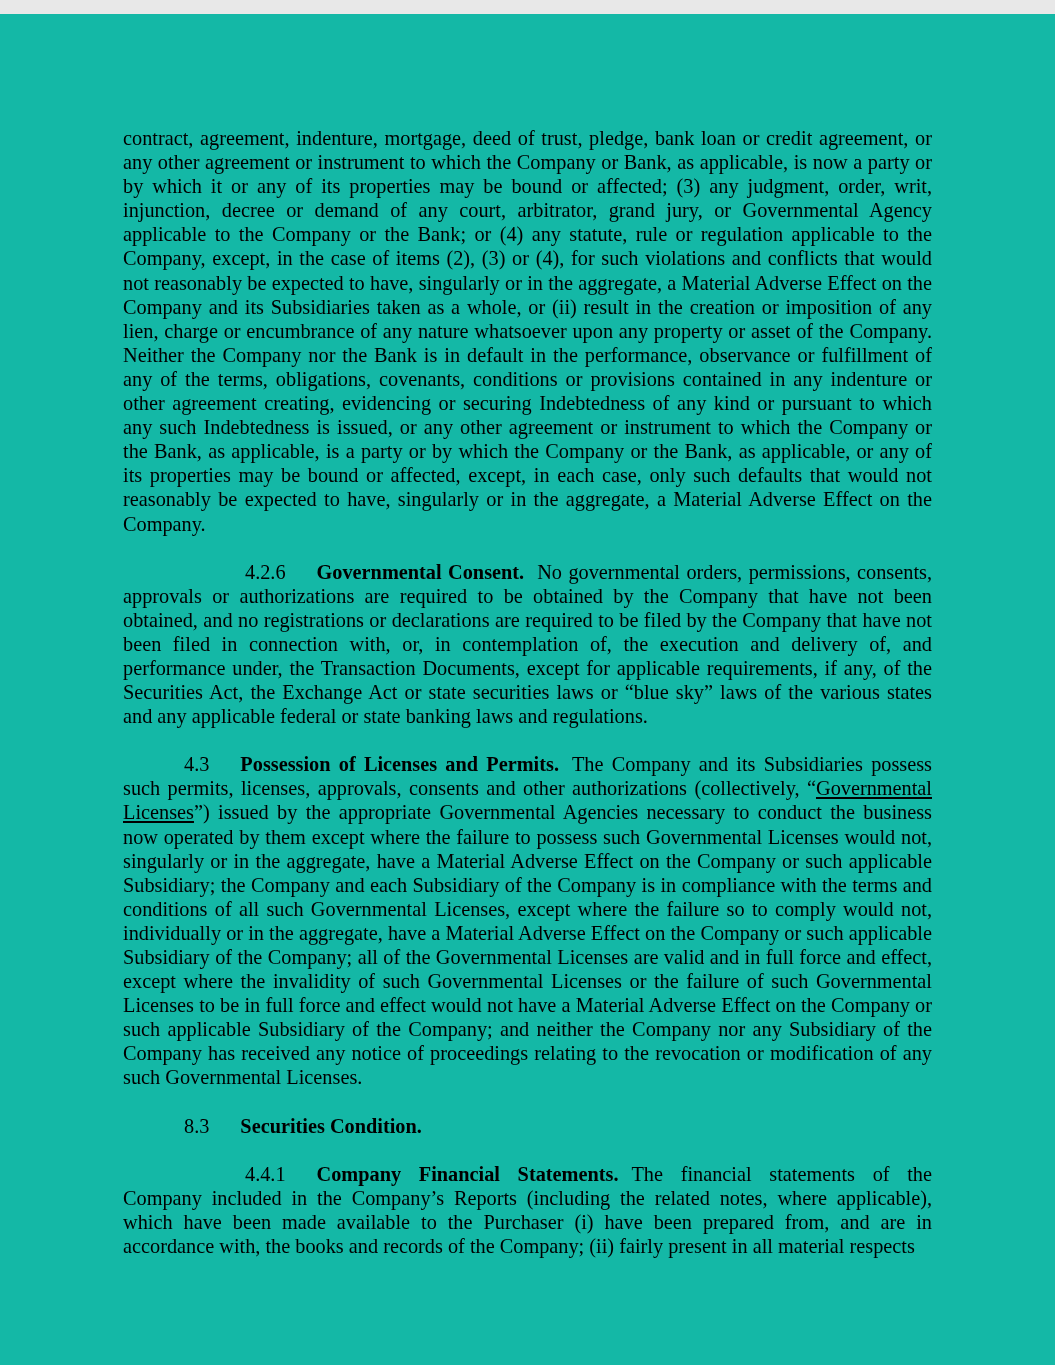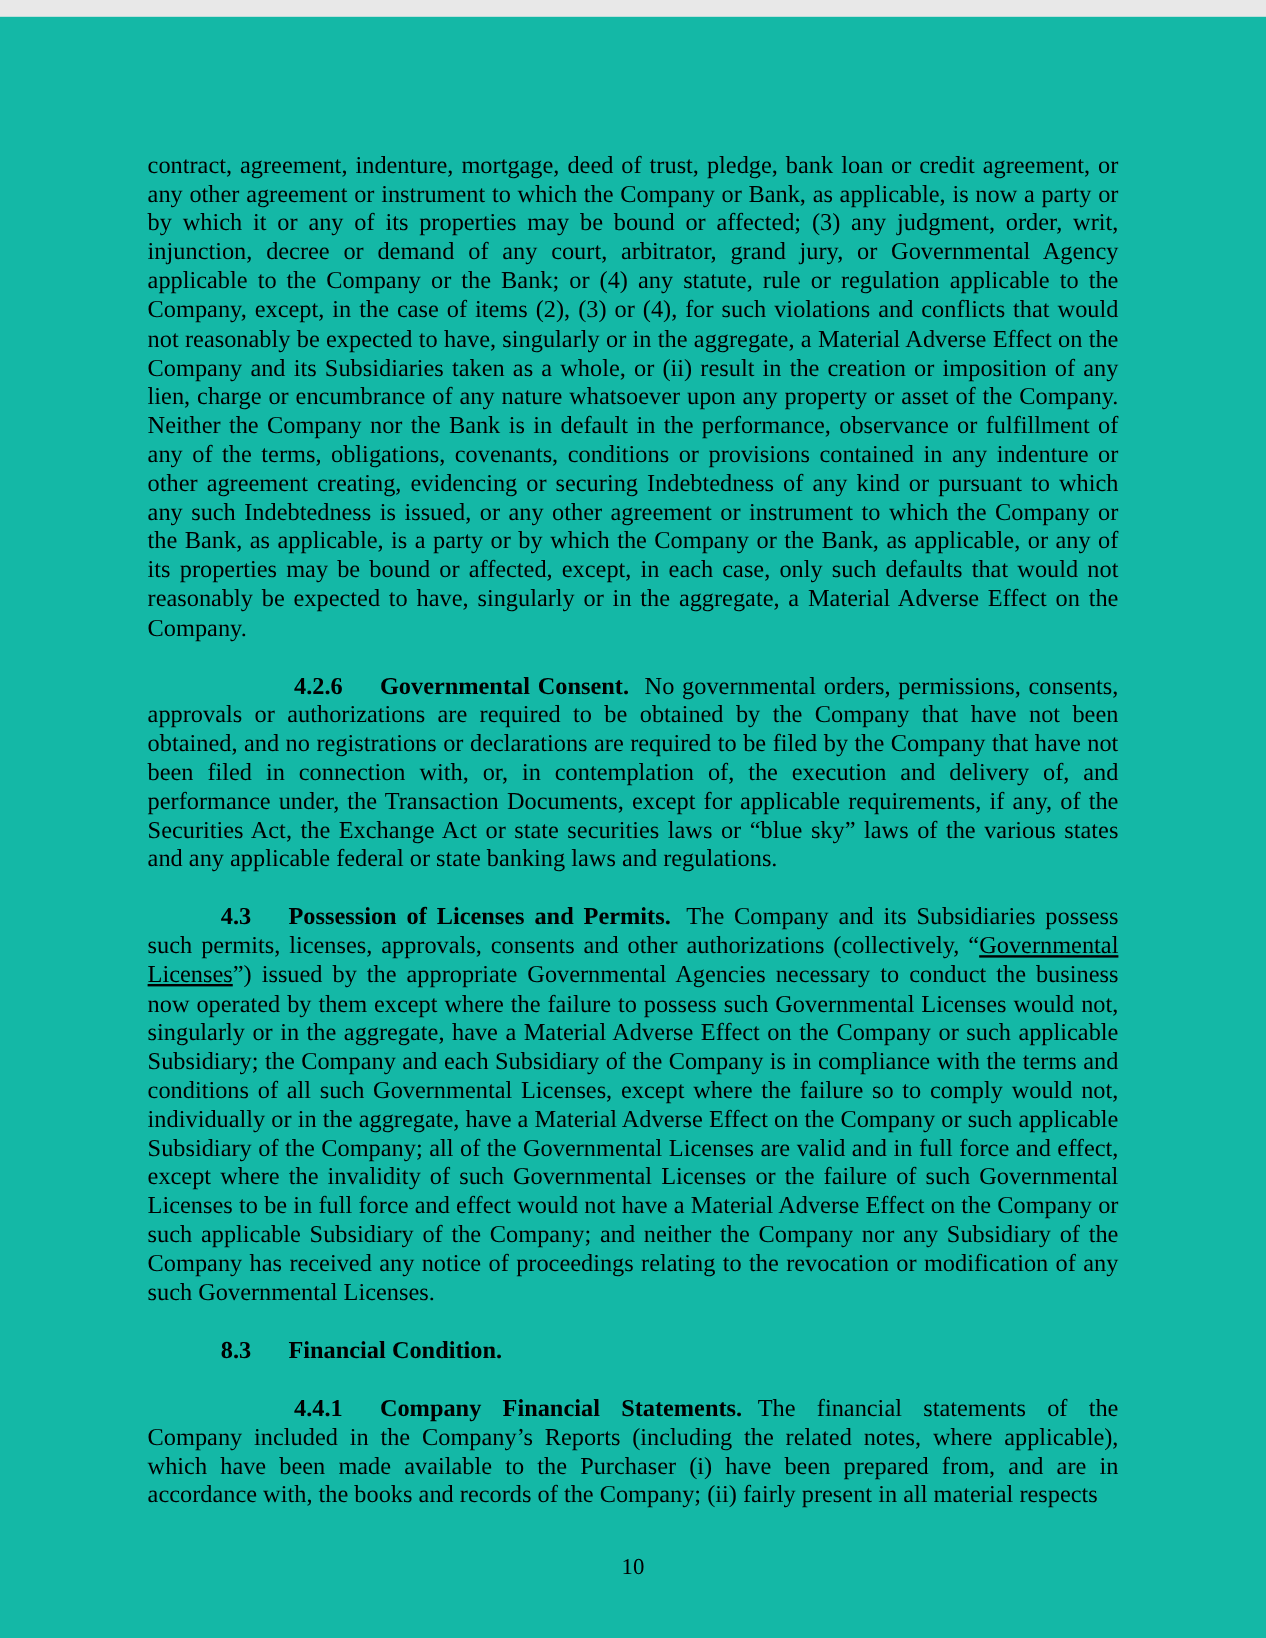--- a/index.html
+++ b/index.html
@@ -14,21 +14,21 @@
     font-family: "Liberation Serif", serif;
     font-size: 20.3px;
     line-height: 24.1px;
     color: #000000;
     text-align: justify;
   }
   p.para { margin: 0; }
   p.sp { margin-top: 24px; }
   .ind-full { text-indent: 122px; }
   .ind-half { text-indent: 61px; }
-  .sec-num { font-weight: bold; }
+  .sec-num { font-weight: normal; }
   .sec-title {
     font-weight: bold;
     margin-left: 31px;
   }
   .sec-title-period { font-weight: bold; }
   .body-start { margin-left: 13px; }
   .defined-term { text-decoration: underline; }
   .page-number {
     position: absolute;
     top: 1281px;
@@ -48,22 +48,21 @@
 
   <p class="para sp ind-full">
     <span class="sec-num">4.2.6</span><span class="sec-title">Governmental Consent</span><span class="sec-title-period">.</span><span class="body-start">No governmental orders, permissions, consents, approvals or authorizations are required to be obtained by the Company that have not been obtained, and no registrations or declarations are required to be filed by the Company that have not been filed in connection with, or, in contemplation of, the execution and delivery of, and performance under, the Transaction Documents, except for applicable requirements, if any, of the Securities Act, the Exchange Act or state securities laws or “blue sky” laws of the various states and any applicable federal or state banking laws and regulations.</span>
   </p>
 
   <p class="para sp ind-half">
     <span class="sec-num">4.3</span><span class="sec-title">Possession of Licenses and Permits</span><span class="sec-title-period">.</span><span class="body-start">The Company and its Subsidiaries possess such permits, licenses, approvals, consents and other authorizations (collectively, “</span><span class="defined-term">Governmental Licenses</span><span>”) issued by the appropriate Governmental Agencies necessary to conduct the business now operated by them except where the failure to possess such Governmental Licenses would not, singularly or in the aggregate, have a Material Adverse Effect on the Company or such applicable Subsidiary; the Company and each Subsidiary of the Company is in compliance with the terms and conditions of all such Governmental Licenses, except where the failure so to comply would not, individually or in the aggregate, have a Material Adverse Effect on the Company or such applicable Subsidiary of the Company; all of the Governmental Licenses are valid and in full force and effect, except where the invalidity of such Governmental Licenses or the failure of such Governmental Licenses to be in full force and effect would not have a Material Adverse Effect on the Company or such applicable Subsidiary of the Company; and neither the Company nor any Subsidiary of the Company has received any notice of proceedings relating to the revocation or modification of any such Governmental Licenses.</span>
   </p>
 
   <p class="para sp ind-half">
-    <span class="sec-num">8.3</span><span class="sec-title">Financial Condition</span><span class="sec-title-period">.</span>
+    <span class="sec-num">8.3</span><span class="sec-title">Securities Condition</span><span class="sec-title-period">.</span>
   </p>
 
   <p class="para sp ind-full">
     <span class="sec-num">4.4.1</span><span class="sec-title">Company Financial Statements</span><span class="sec-title-period">.</span><span class="body-start">The financial statements of the Company included in the Company’s Reports (including the related notes, where applicable), which have been made available to the Purchaser (i) have been prepared from, and are in accordance with, the books and records of the Company; (ii) fairly present in all material respects</span>
   </p>
 
-  <div class="page-number">10</div>
 
 </div>
 
 </body></html>

